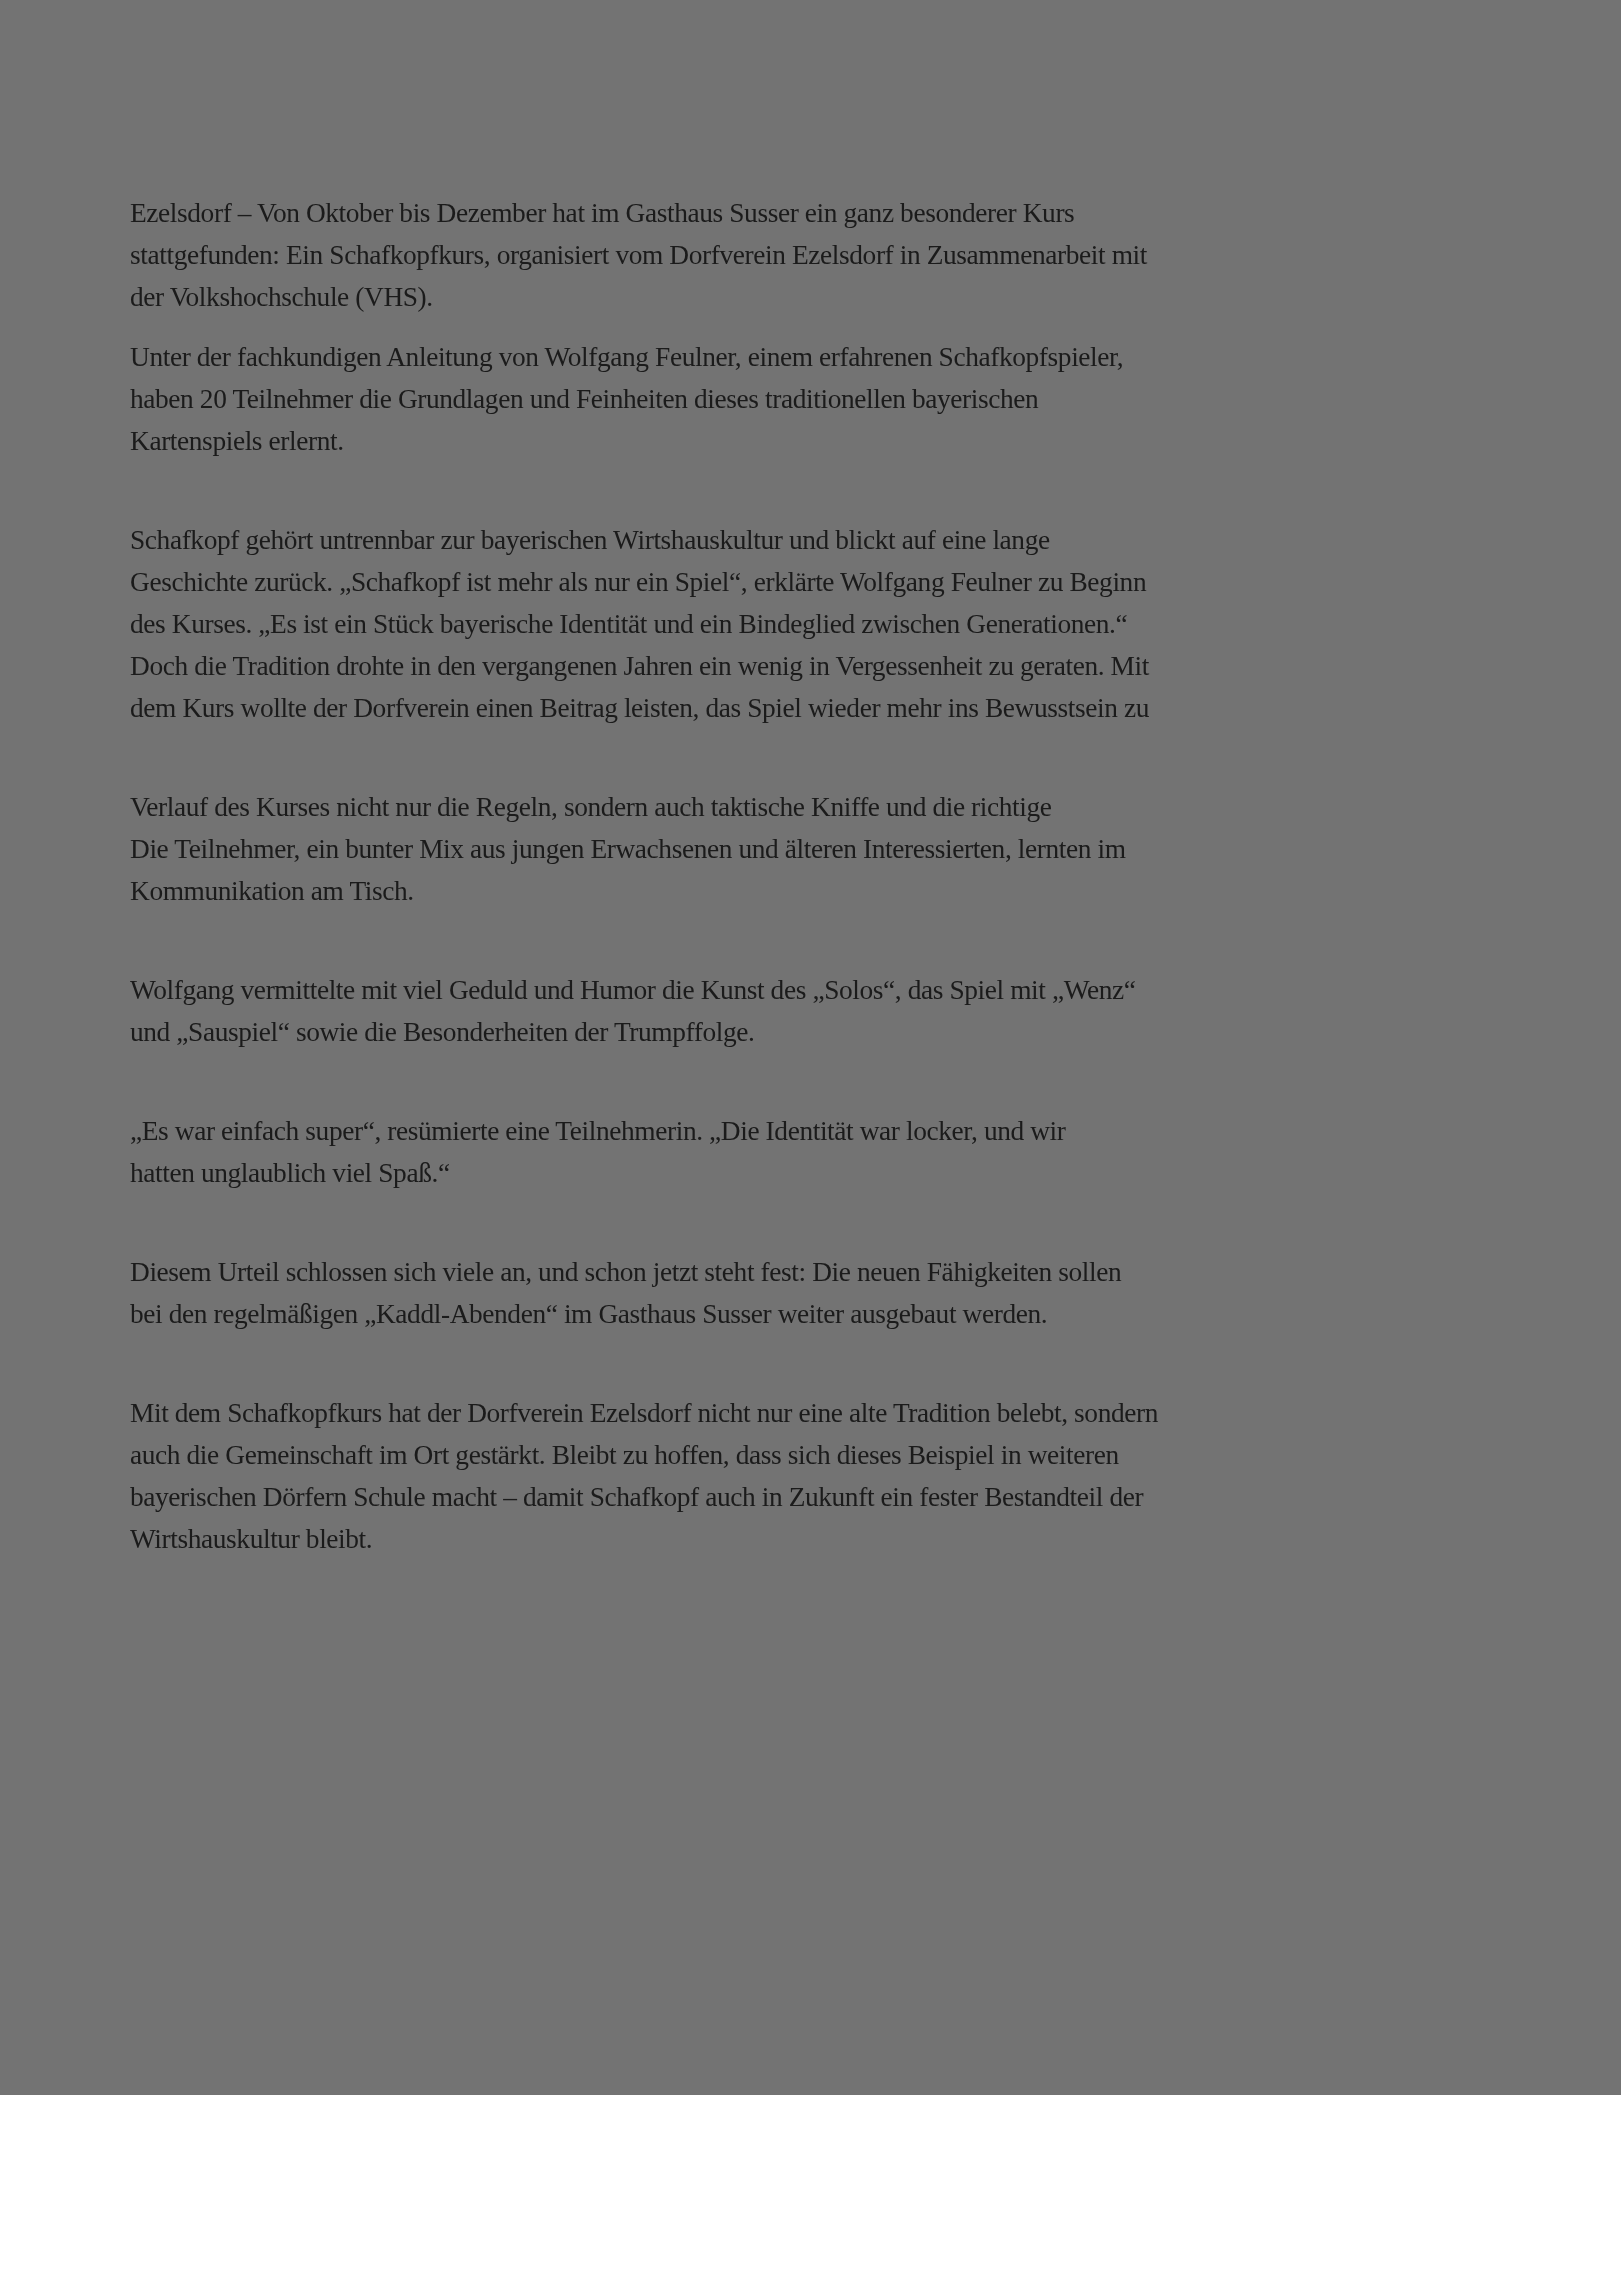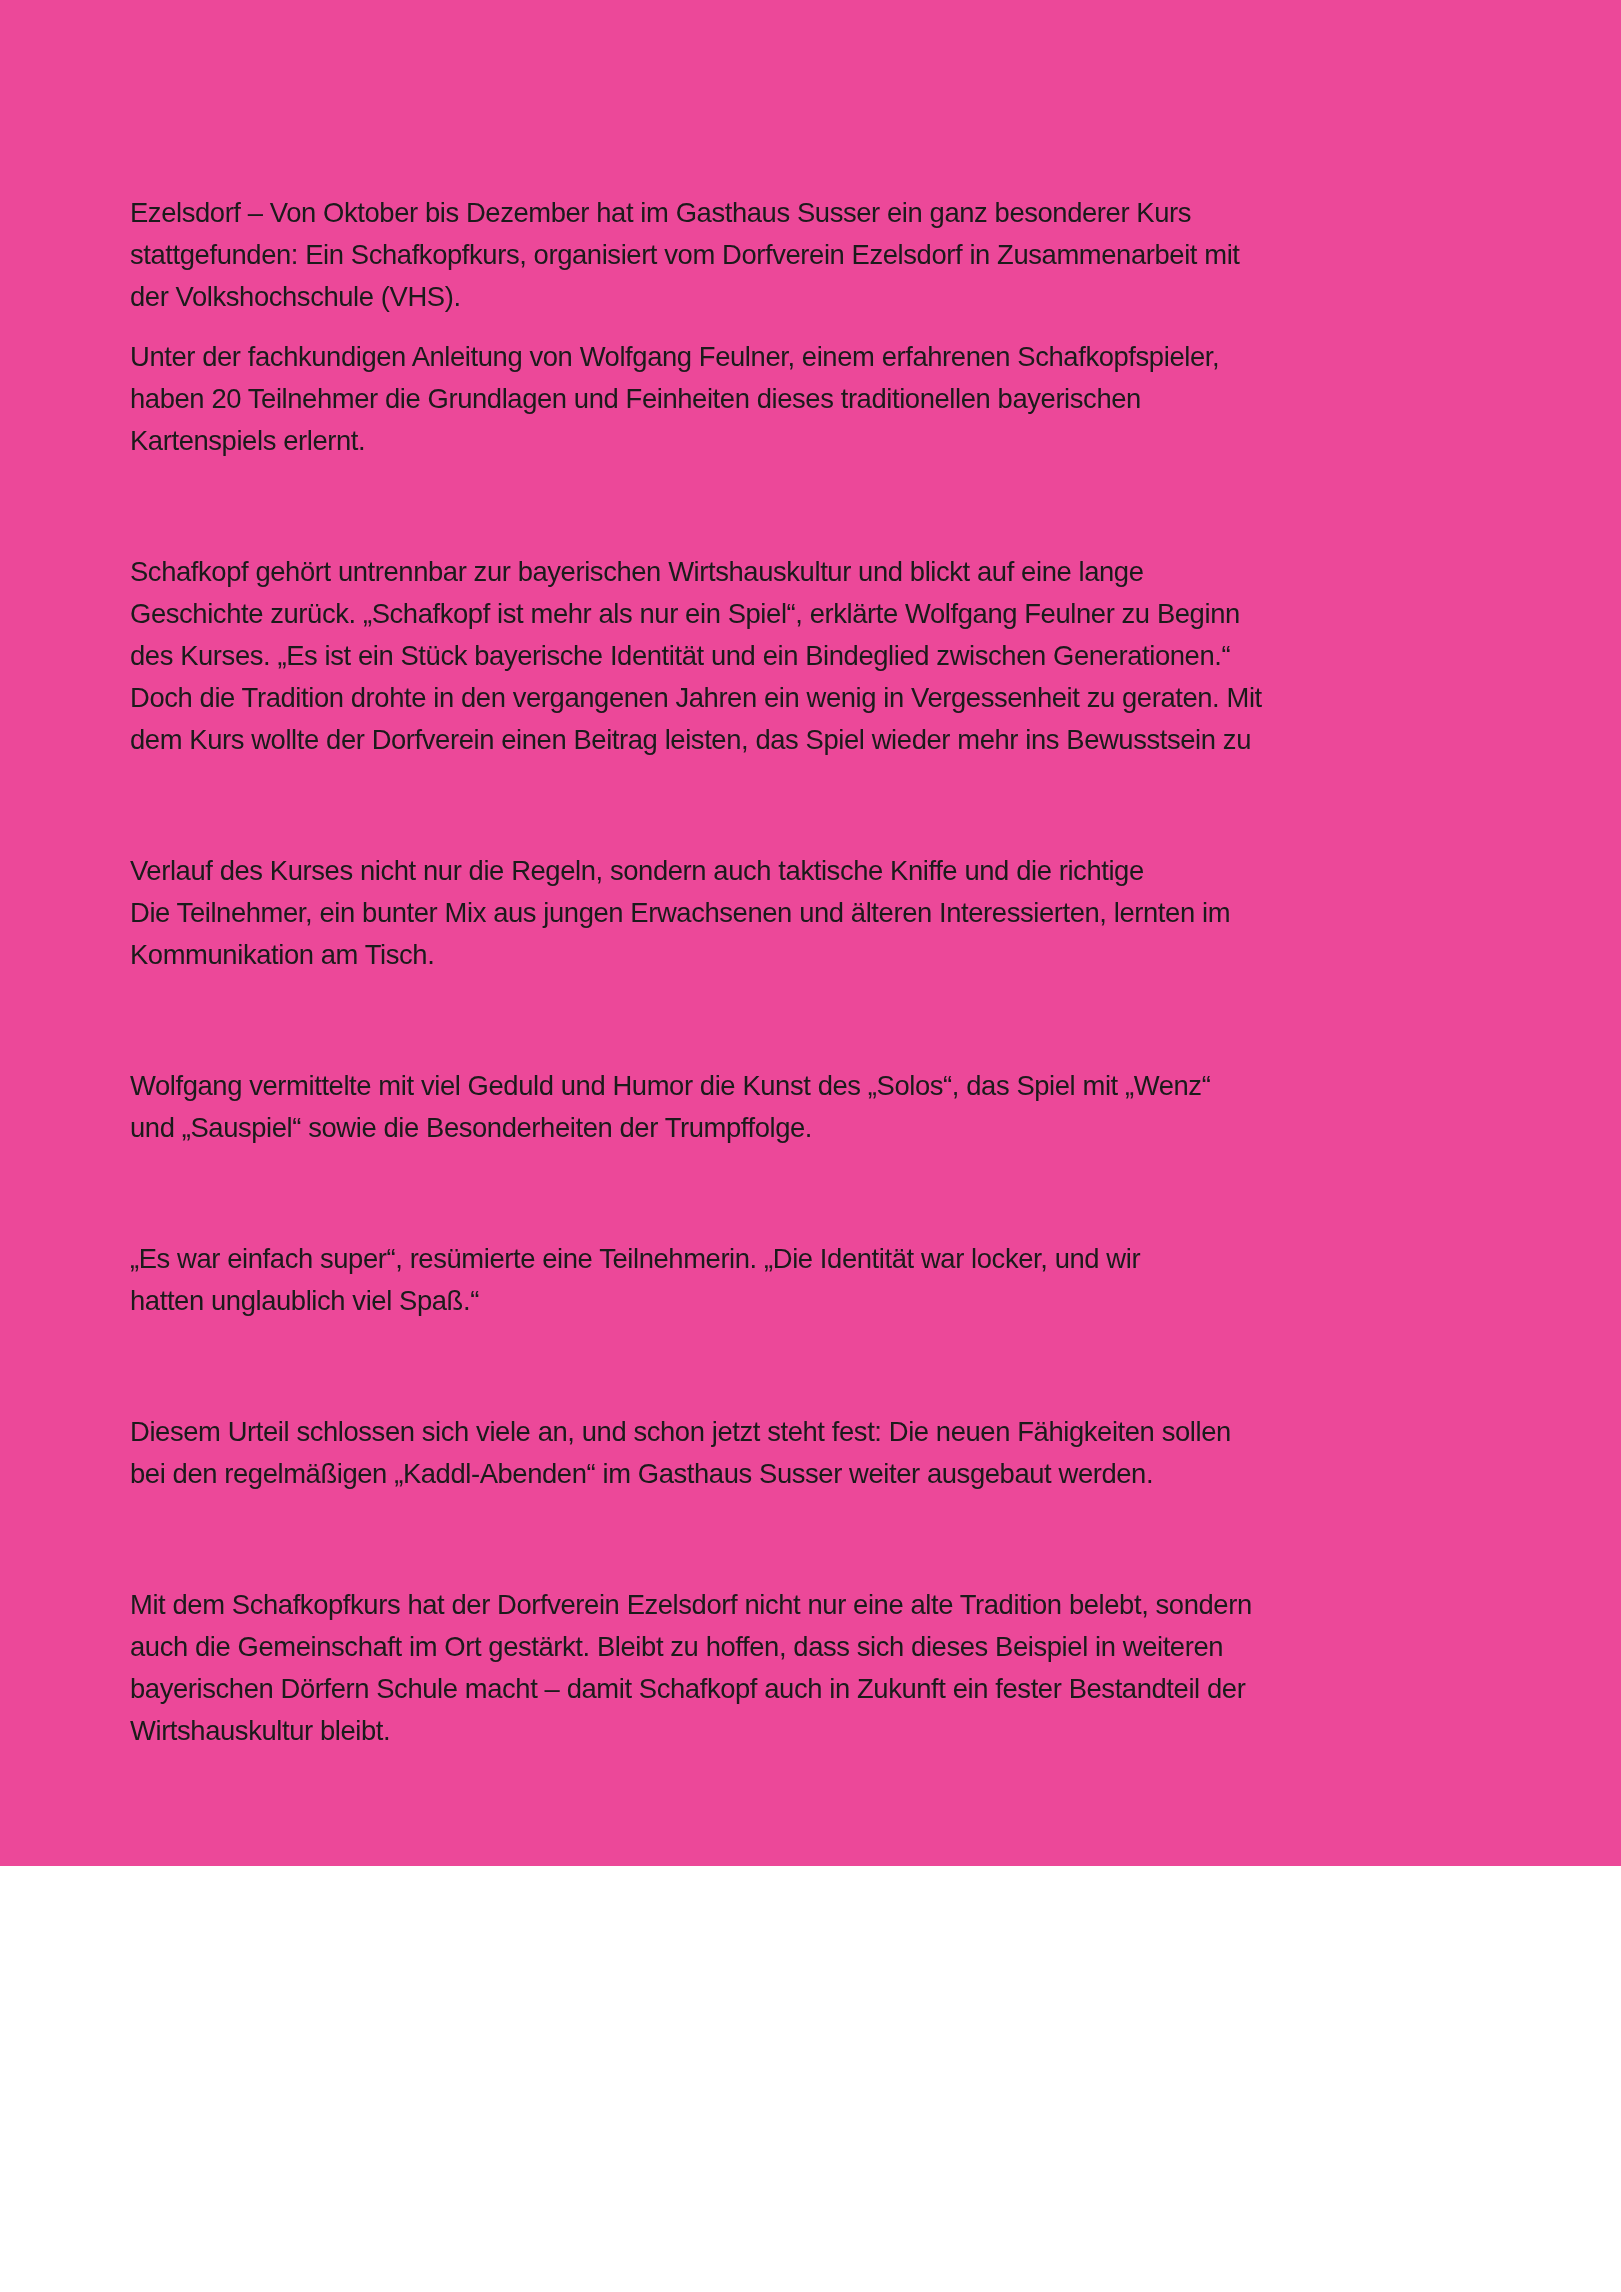--- a/index.html
+++ b/index.html
@@ -3,41 +3,41 @@
 <meta charset="utf-8">
 <style>
   html, body {
     margin: 0;
     padding: 0;
     background: #ffffff;
   }
   .page {
     position: relative;
     width: 1621px;
-    height: 1866px;
-    background: #ec4899;
+    height: 2095px;
+    background: #737373;
     overflow: hidden;
-    font-family: Liberation Sans, sans-serif;
+    font-family: Liberation Serif, serif;
   }
   .doc-body {
     position: absolute;
     left: 130px;
     top: 192px;
     width: 1304px;
     color: #1b1b1b;
   }
   .para {
     margin: 0 0 17.6px 0;
     font-size: 27.4px;
     line-height: 42px;
     letter-spacing: -0.4px;
     font-weight: 400;
   }
   .para.spaced {
-    margin-top: 89px;
+    margin-top: 57px;
   }
   .line {
     display: block;
     white-space: nowrap;
   }
 </style>
 </head>
 <body>
 
 <div class="page">

